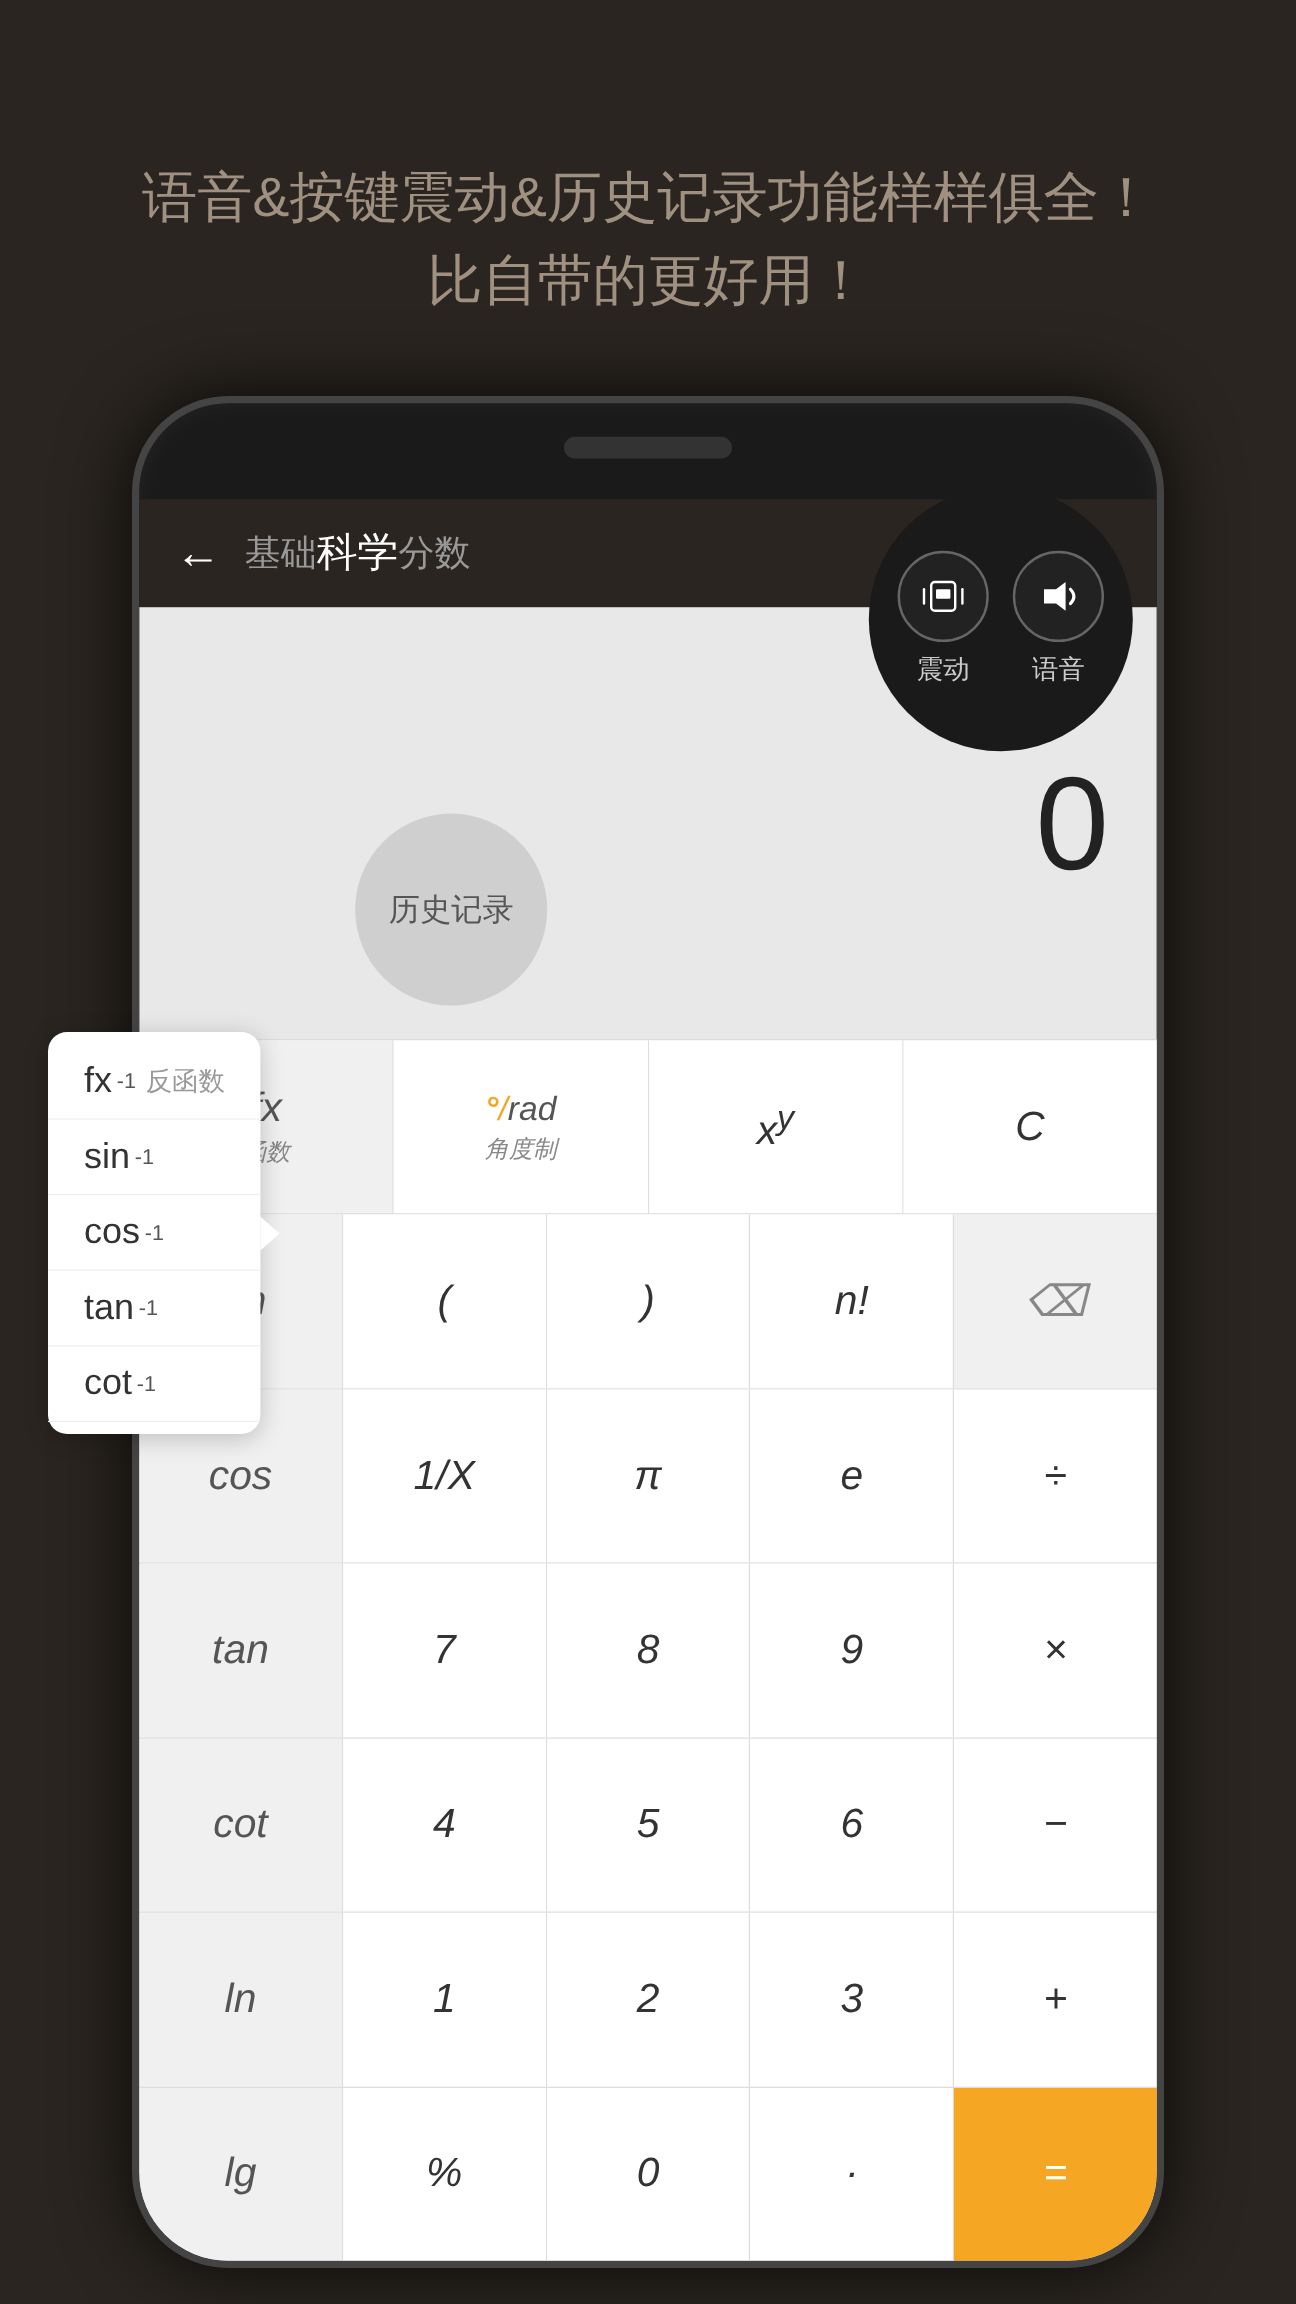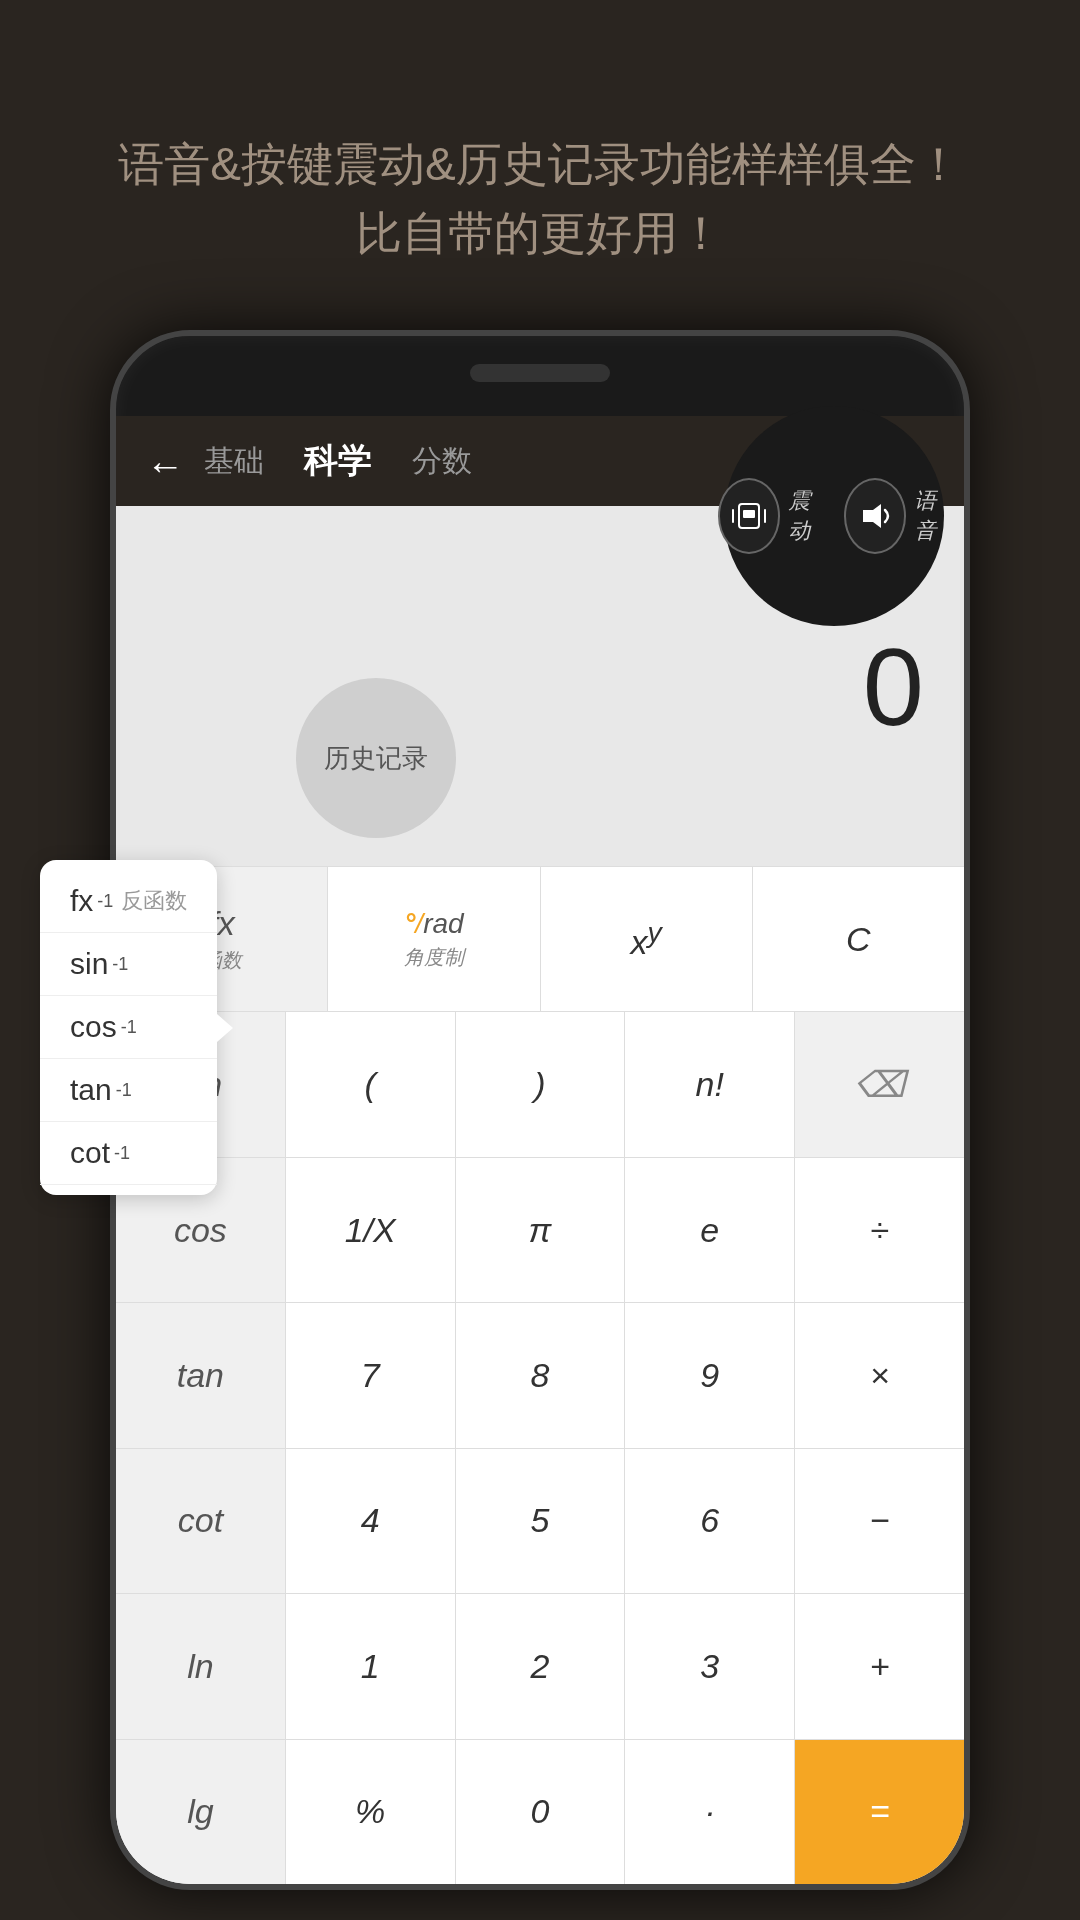--- a/index.html
+++ b/index.html
@@ -71,31 +71,30 @@
       position: relative;
       flex-shrink: 0;
     }
     .nav-back {
       color: white;
       font-size: 38px;
       margin-right: 20px;
     }
     .nav-tabs {
       display: flex;
-      gap: 40px;
       align-items: center;
     }
     .nav-tab {
       color: #999;
       font-size: 30px;
     }
     .nav-tab.active {
       color: white;
       font-size: 34px;
-      font-weight: bold;
+      font-weight: normal;
     }
 
     
     .icon-overlay {
       position: absolute;
       top: -10px;
       right: 20px;
       width: 220px;
       height: 220px;
       background: #1a1a1a;
@@ -106,24 +105,23 @@
       align-items: center;
       justify-content: center;
     }
     .icon-buttons-row {
       display: flex;
       gap: 20px;
       padding: 20px;
     }
     .icon-btn {
       display: flex;
-      flex-direction: row;
+      flex-direction: column;
       align-items: center;
       gap: 8px;
-      font-style: italic;
     }
     .icon-circle {
       width: 76px;
       height: 76px;
       border-radius: 50%;
       border: 2px solid #666;
       display: flex;
       align-items: center;
       justify-content: center;
       background: #222;

